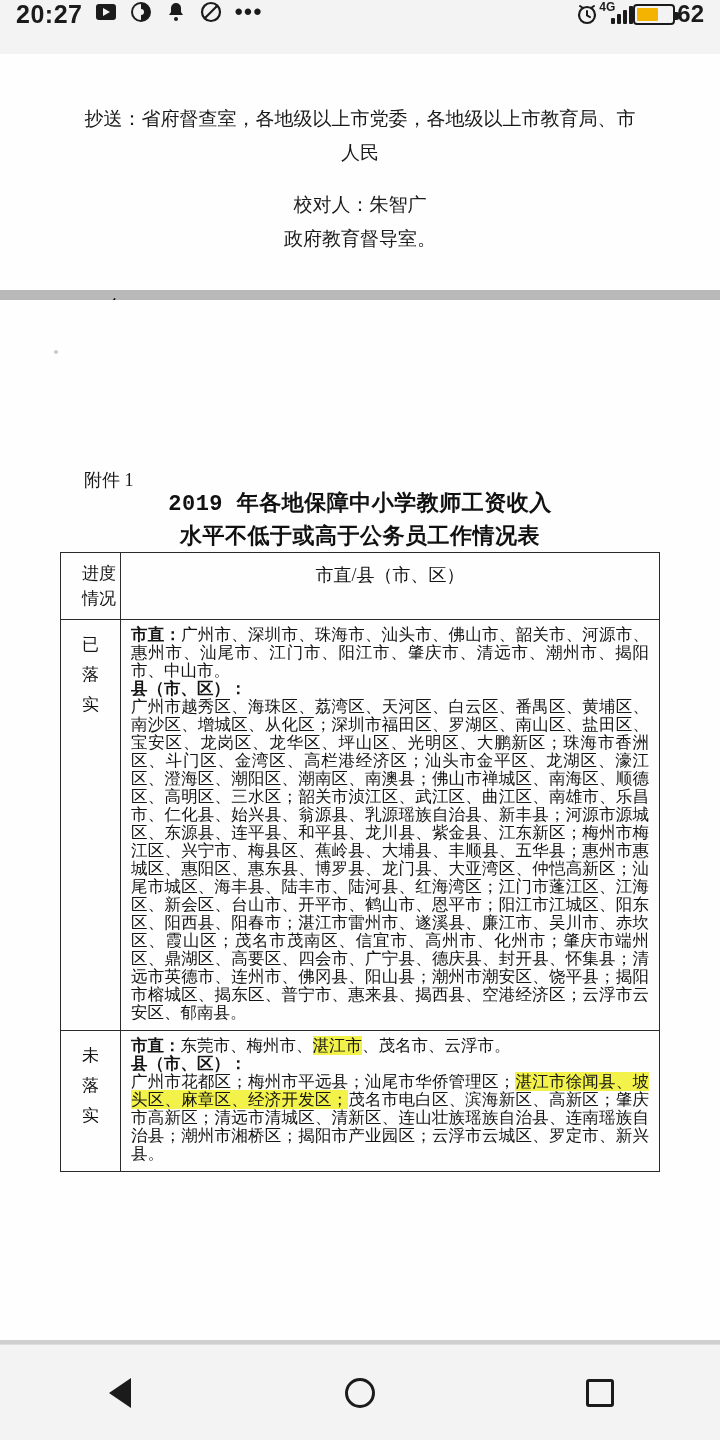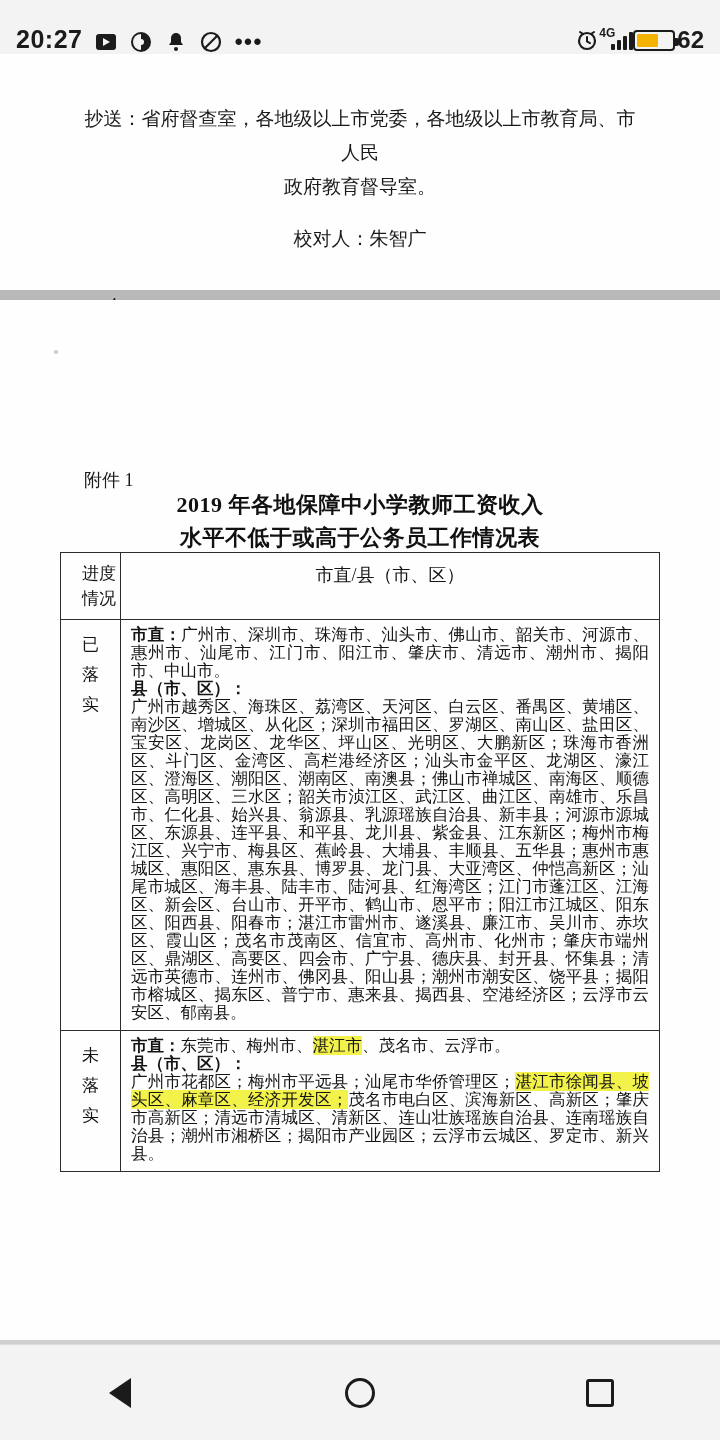--- a/index.html
+++ b/index.html
@@ -13,21 +13,21 @@
     position: relative;
     width: 720px; height: 1440px;
     background: #e9e9e9;
     display: flex; flex-direction: column;
   }
 
   
   .statusbar {
     height: 54px;
     background: #f3f3f3;
-    display: flex; align-items: flex-end;
+    display: flex; align-items: flex-start;
     padding: 0 16px;
     flex: 0 0 54px;
   }
   .clock {
     font-size: 25px; font-weight: bold; color: #1b1b1b;
     letter-spacing: 0.5px;
     margin-right: 12px;
   }
   .status-icons-left { display: flex; align-items: center; gap: 11px; }
   .status-icons-right { display: flex; align-items: center; margin-left: auto; }
@@ -75,21 +75,21 @@
 
   
   .att-label {
     font-family: "Liberation Serif", serif;
     font-size: 18px; color: #1a1a1a;
     position: absolute; left: 84px; top: 168px;
   }
   .doc-title {
     position: absolute; top: 188px; left: 0; width: 720px;
     text-align: center;
-    font-family: Liberation Serif, serif;
+    font-family: Liberation Mono, monospace;
     font-weight: bold; font-size: 22px; color: #111;
     line-height: 33px;
     letter-spacing: 0.5px;
   }
   .tbl-wrap { position: absolute; left: 60px; top: 252px; width: 600px; }
   table.main {
     border-collapse: collapse; width: 600px;
     font-family: "Liberation Serif", serif;
     color: #141414;
     table-layout: fixed;
@@ -170,22 +170,22 @@
           <span class="fill" style="width: 62%; background: rgb(245, 179, 1);"></span>
         </span>
       <span class="batt-num">62</span>
     </div>
   </div>
 
   <div class="content">
 
     <div class="page page-top">
       <div class="doc-line">抄送：省府督查室，各地级以上市党委，各地级以上市教育局、市人民</div>
+      <div class="doc-line proof">校对人：朱智广</div>
       <div class="doc-line indent2">政府教育督导室。</div>
-      <div class="doc-line proof">校对人：朱智广</div>
       <div class="pagenum">— 4 —</div>
     </div>
 
     <div class="gap"></div>
 
     <div class="page page-bottom">
       <span class="speck" style="left:54px; top:50px;"></span>
 
       <div class="att-label">附件 1</div>
 

